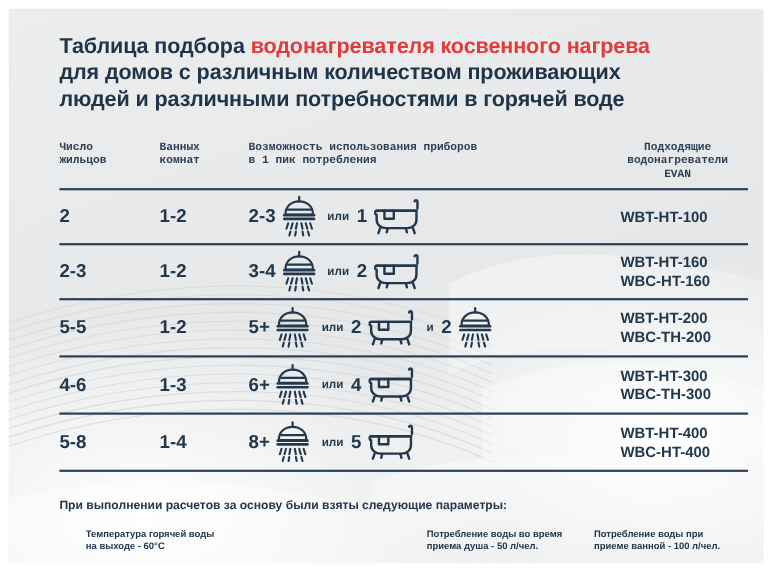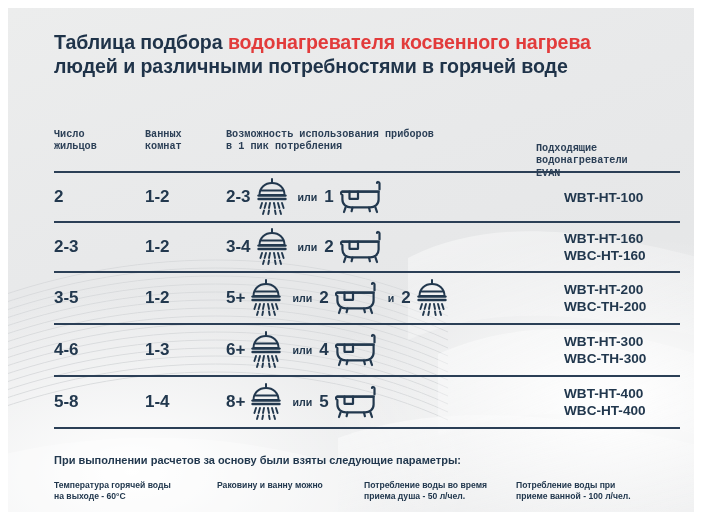--- a/index.html
+++ b/index.html
@@ -65,21 +65,21 @@
     position: absolute;
     font-size: 10.2px;
     line-height: 12.4px;
     font-weight: bold;
     color: #2b3f56;
     font-family: Liberation Mono, monospace;
   }
   .ch-people   { left: 46px;  top: 121px; width: 85px; }
   .ch-baths    { left: 137px; top: 121px; width: 80px; }
   .ch-devices  { left: 218px; top: 121px; width: 300px; }
-  .ch-models   { left: 528px; top: 135px; width: 160px; }
+  .ch-models   { left: 528px; top: 121px; width: 160px; text-align: center; }
 
   
   .table {
     position: absolute;
     left: 46px;
     top: 163px;
     width: 626px;
   }
   .rowsep {
     height: 2px;
@@ -148,21 +148,21 @@
     font-size: 8.6px;
     line-height: 10.6px;
     font-weight: bold;
     color: #22384e;
     width: 160px;
   }
   .fi0 { left: 0px; }
   .fi1 { left: 163px; }
   .fi2 { left: 310px; }
   .fi3 { left: 462px; }
-  .foot-item span { display: block; white-space: nowrap; }
+  .foot-item span { display: block; white-space: nowrap; margin-left: 24px; }
 </style>
 </head>
 <body>
 
 <div id="poster">
   <div id="panel">
 
     <div class="waves">
       <svg viewBox="0 0 686 504" preserveAspectRatio="none" aria-hidden="true">
         <defs>
@@ -198,20 +198,21 @@
         </g>
       </svg>
     </div>
 
     <div class="content">
 
       <div class="title">
         <span class="line">
           <span>Таблица подбора </span><span class="hl">водонагревателя косвенного нагрева</span>
         </span>
+        <span class="line">для домов с различным количеством проживающих</span>
         <span class="line">людей и различными потребностями в горячей воде</span>
       </div>
 
       <div class="col-head ch-people">
         <div>Число</div>
         <div>жильцов</div>
       </div>
       <div class="col-head ch-baths">
         <div>Ванных</div>
         <div>комнат</div>
@@ -330,21 +331,21 @@
           </div>
           <div class="cell c-models">
             <div>WBT-HT-160</div>
             <div>WBC-HT-160</div>
           </div>
         </div>
 
         <div class="rowsep"></div>
 
         <div class="row tall">
-          <div class="cell c-people">3-5</div>
+          <div class="cell c-people">5-5</div>
           <div class="cell c-baths">1-2</div>
           <div class="cell c-devices">
             <div class="devgroup">
               <span class="qty">5+</span>
               <span class="icon">
                 <svg width="34" height="40" viewBox="0 0 34 40" fill="none" stroke="#22384e" stroke-width="2" stroke-linecap="round">
                   <path d="M17 2 v4"></path>
                   <path d="M4.5 18 C4.5 10.5 10 6 17 6 C24 6 29.5 10.5 29.5 18 Z"></path>
                   <path d="M6.5 13.5 H27.5"></path>
                   <path d="M3.5 18.6 H30.5" stroke-width="2.4"></path>
@@ -523,21 +524,20 @@
       </div>
 
       <div class="foot-title">При выполнении расчетов за основу были взяты следующие параметры:</div>
 
       <div class="foot-items">
         <div class="foot-item fi0">
           <span>Температура горячей воды</span>
           <span>на выходе - 60°С</span>
         </div>
         <div class="foot-item fi1">
-          <span>Раковину и ванну можно</span>
         </div>
         <div class="foot-item fi2">
           <span>Потребление воды во время</span>
           <span>приема душа - 50 л/чел.</span>
         </div>
         <div class="foot-item fi3">
           <span>Потребление воды при</span>
           <span>приеме ванной - 100 л/чел.</span>
         </div>
       </div>

